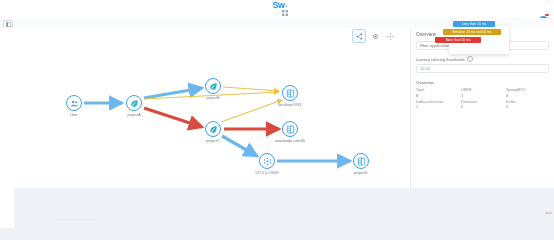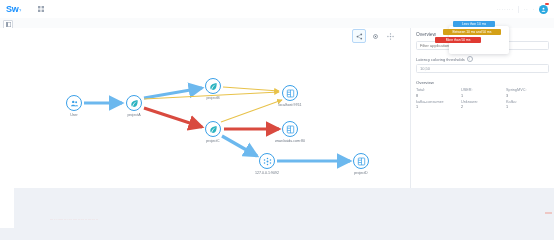--- a/index.html
+++ b/index.html
@@ -9,21 +9,21 @@
     font-family:"Liberation Sans", sans-serif;
     font-size:5px;color:#4a4a4a;
     -webkit-font-smoothing:antialiased;
   }
   .app{position:relative;width:554px;height:228px;}
 
   
   .topbar{
     position:absolute;left:0;top:0;width:554px;height:18px;
     background:#ffffff;border-bottom:1px solid #e6e9ef;
-    display:flex;align-items:center;
+    display:flex;align-items:center;flex-direction:column;
   }
   .brand{margin-left:6px;display:flex;align-items:baseline;}
   .brand-text{
     font-size:9px;font-weight:bold;color:#1890ff;letter-spacing:-0.3px;
     font-family:"Liberation Sans", sans-serif;
   }
   .brand-sup{font-size:4px;color:#1890ff;margin-left:0.5px;}
   .topbar-menu-icon{
     margin-left:16px;width:7px;height:7px;display:flex;align-items:center;justify-content:center;
     color:#9aa4b2;font-size:6px;

